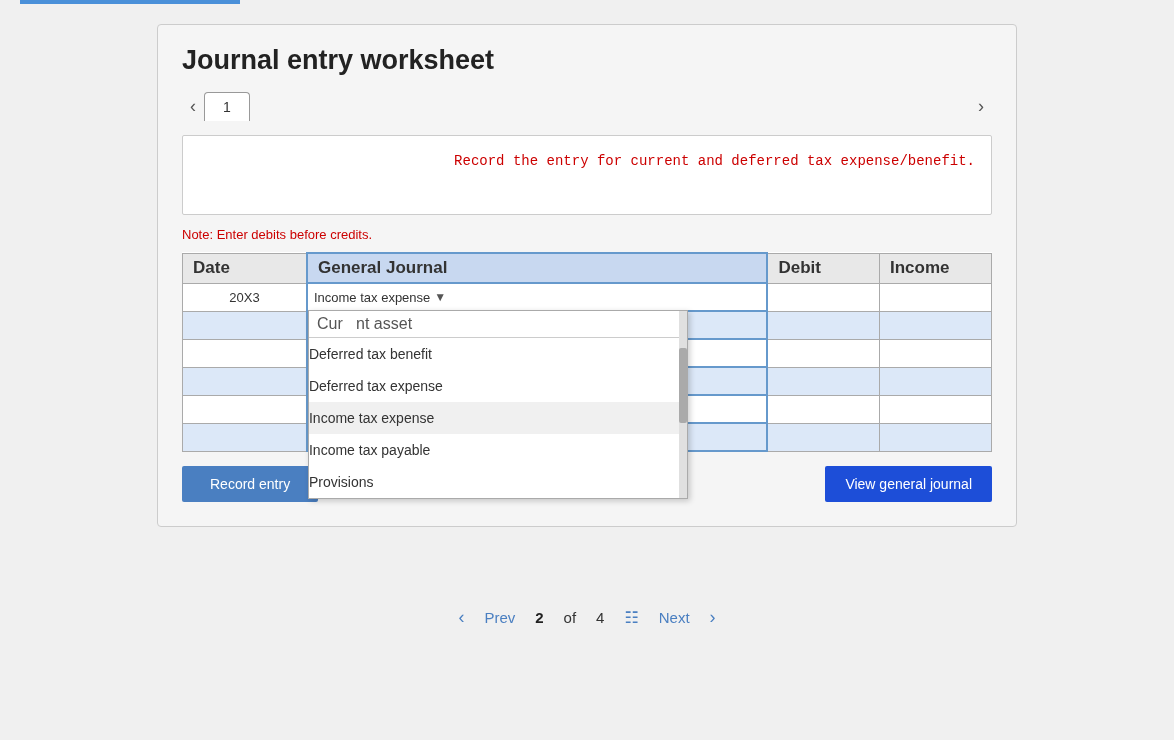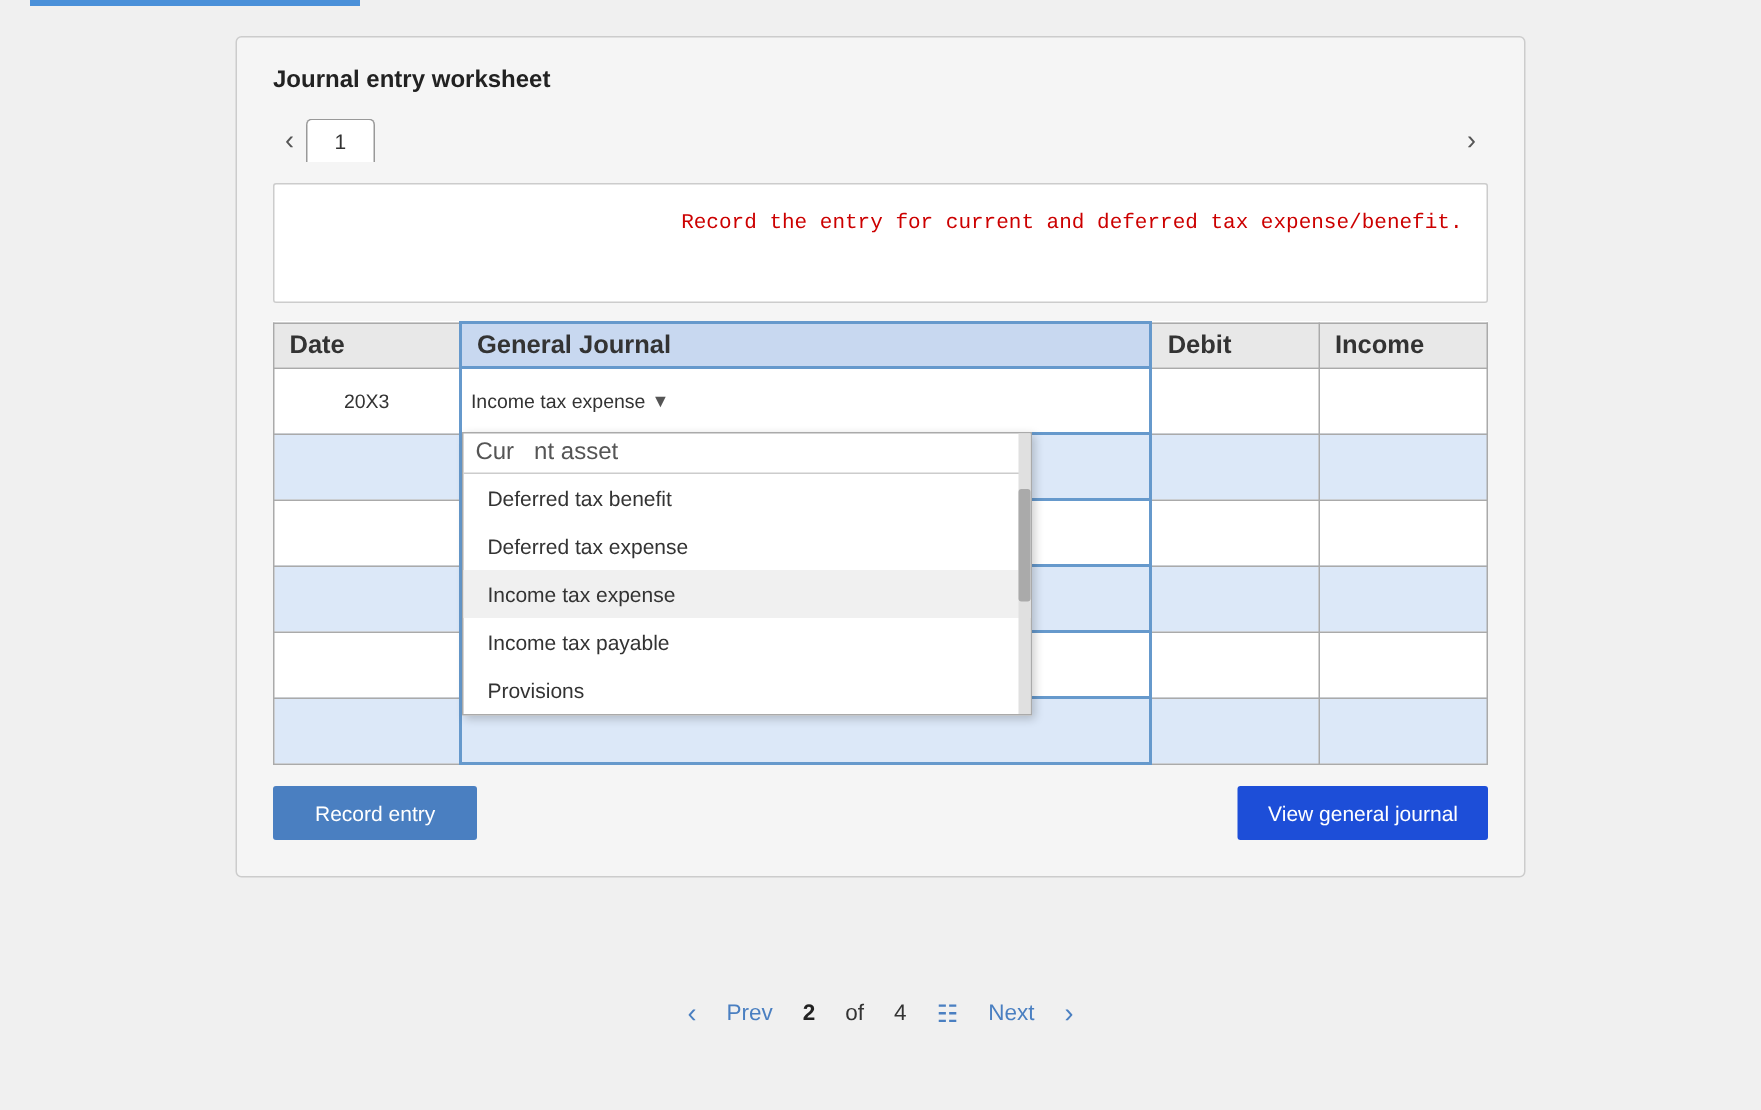--- a/index.html
+++ b/index.html
@@ -30,21 +30,21 @@
     .worksheet-container {
       background: #f5f5f5;
       border: 1px solid #ccc;
       border-radius: 4px;
       width: 860px;
       padding: 20px 24px 24px;
       position: relative;
     }
 
     .worksheet-title {
-      font-size: 16px;
+      font-size: 27px;
       font-weight: bold;
       color: #222;
       margin-bottom: 16px;
     }
 
     .tab-nav {
       display: flex;
       align-items: center;
       margin-bottom: 14px;
     }
@@ -112,21 +112,21 @@
     }
 
     .journal-table th.general-journal {
       background: #c8d8f0;
       border: 2px solid #6699cc;
     }
 
     .journal-table td {
       border: 1px solid #aaa;
       padding: 4px 6px;
-      height: 44px;
+      height: 28px;
       font-size: 13px;
     }
 
     .journal-table td.date-cell {
       text-align: center;
       width: 100px;
     }
 
     .journal-table td.gj-cell {
       width: 370px;
@@ -169,21 +169,21 @@
 
     .dropdown-search input {
       width: 100%;
       border: none;
       outline: none;
       font-size: 16px;
       color: #555;
     }
 
     .dropdown-item {
-      padding: 8px 16px;
+      padding: 8px 0;
       cursor: pointer;
       font-size: 14px;
       color: #333;
     }
 
     .dropdown-item.selected {
       background: #f0f0f0;
     }
 
     .dropdown-scrollbar {
@@ -284,20 +284,21 @@
     <div class="tab-nav">
       <button class="tab-nav-arrow">‹</button>
       <div class="tab active">1</div>
       <button class="tab-nav-arrow" style="margin-left:auto;">›</button>
     </div>
 
     <div class="instruction-box">
       <span class="instruction-text">Record the entry for current and deferred tax expense/benefit.</span>
     </div>
 
+    <div class="note-text">Note: Enter debits before credits.</div>
 
     <div style="position:relative;">
       <table class="journal-table">
         <thead>
           <tr>
             <th>Date</th>
             <th class="general-journal">General Journal</th>
             <th>Debit</th>
             <th>Income</th>
           </tr>

